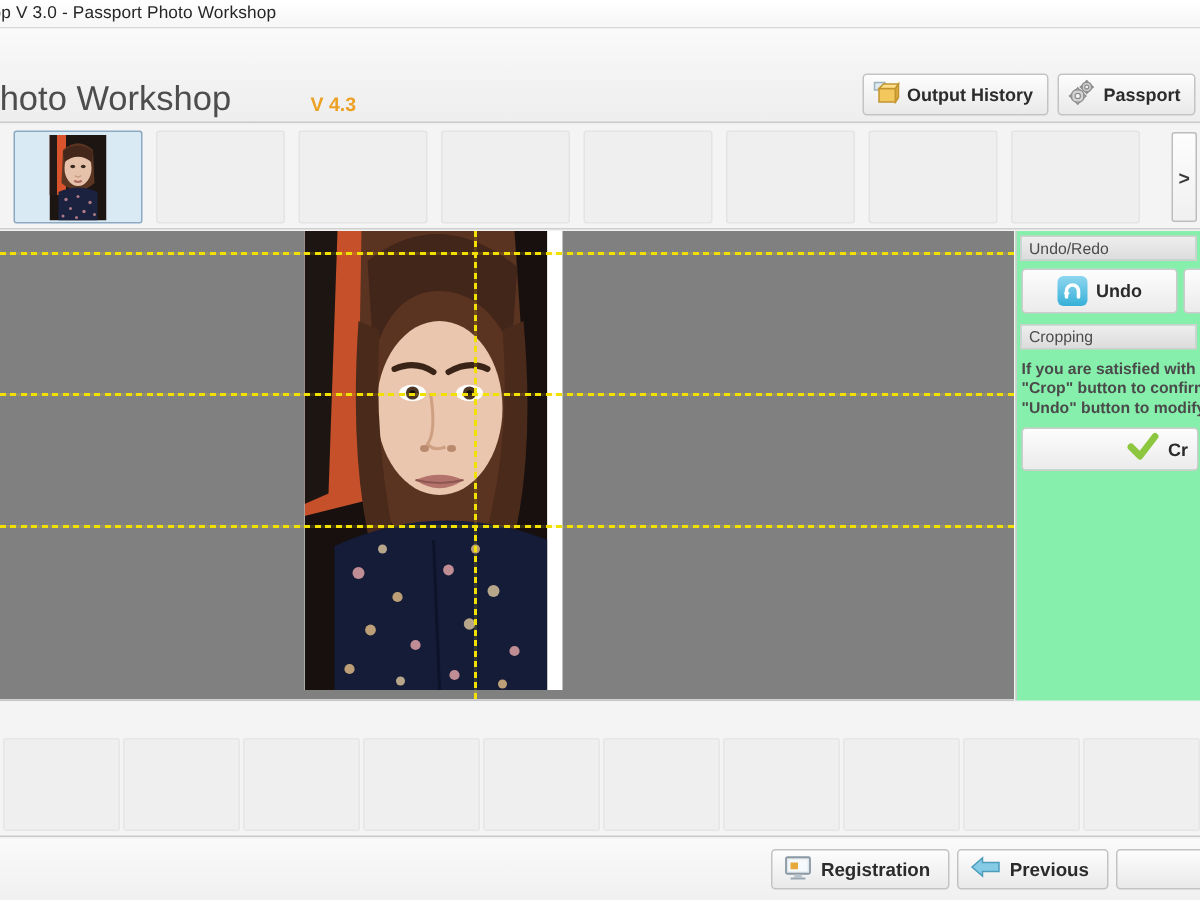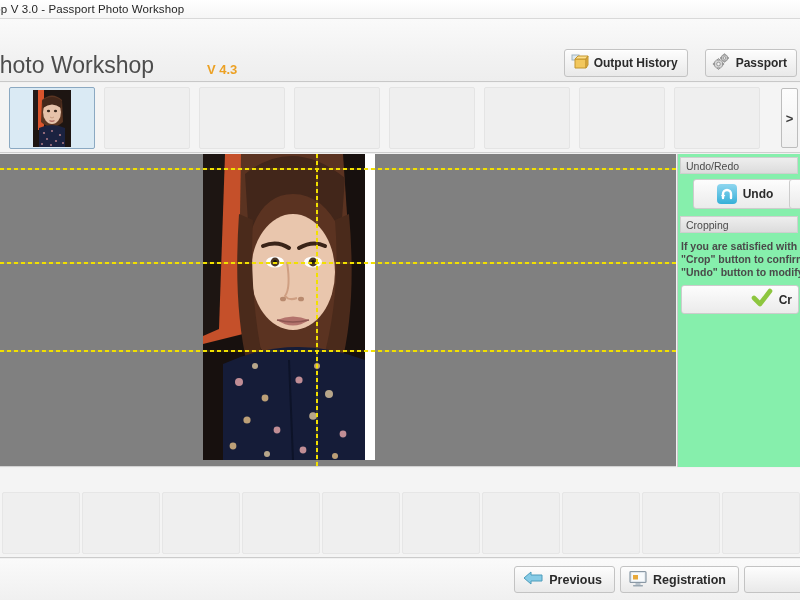--- a/index.html
+++ b/index.html
@@ -30,21 +30,21 @@
   }
   .app-title {
     position: absolute; left: -36px; top: 33px;
     font-size: 23px; color: #4d4d4d; white-space: nowrap;
     font-weight: 400;
   }
   .app-version {
     position: absolute; left: 207px; top: 43px;
     font-size: 13px; font-weight: bold; color: #eca124; white-space: nowrap;
   }
-  .hdr-buttons { position: absolute; right: 3px; top: 30px; display: flex; gap: 17px; text-align: right; }
+  .hdr-buttons { position: absolute; right: 3px; top: 30px; display: flex; gap: 6px; text-align: right; }
   .tbtn {
     height: 28px; display: flex; align-items: center; gap: 5px;
     padding: 0 9px 0 6px;
     background: linear-gradient(#fdfdfd, #f2f2f2 55%, #e9e9e9);
     border: 1px solid #c3c3c3; border-radius: 3px;
     font-size: 12px; font-weight: bold; color: #2b2b2b; white-space: nowrap;
     box-shadow: 0 1px 0 rgba(255,255,255,.8) inset;
   }
   .tbtn .lbl { line-height: 1; }
 
@@ -107,21 +107,21 @@
     display: flex; align-items: center; padding-left: 5px;
   }
   .undo-row { position: relative; height: 32px; margin-top: 5px; }
   .pbtn {
     position: absolute; top: 0; height: 30px;
     background: linear-gradient(#fdfdfd, #f3f3f3 55%, #ebebeb);
     border: 1px solid #cccccc; border-radius: 3px;
     display: flex; align-items: center; justify-content: center; gap: 6px;
     font-size: 12px; font-weight: bold; color: #2b2b2b; white-space: nowrap;
   }
-  .pbtn.undo { left: 15px; width: 104px; }
+  .pbtn.undo { left: 3px; width: 104px; }
   .pbtn.redo { left: 111px; width: 104px; }
   .pbtn.crop { left: 3px; top: 0; width: 118px; height: 29px; justify-content: flex-end; padding-right: 6px; text-align: center; }
   .crop-note {
     margin: 7px 0 0 3px; width: 132px;
     font-size: 10.5px; font-weight: bold; color: #4a4a4a;
     line-height: 13px; white-space: nowrap;
   }
   .crop-row { position: relative; height: 30px; margin-top: 6px; }
 
   .icon-undo {
@@ -337,37 +337,37 @@
     <div class="bcell"></div>
     <div class="bcell"></div>
     <div class="bcell"></div>
     <div class="bcell"></div>
   </div>
 
   <div class="footer">
     <div class="footer-buttons">
       <div class="fbtn">
         <span>
-          <svg width="20" height="16" viewBox="0 0 20 16">
-            <path d="M1 8 L8 2 L8 5 L19 5 L19 11 L8 11 L8 14 Z" fill="#86cbe6" stroke="#4c9cbb" stroke-width="1"></path>
-          </svg>
-        </span>
-        <span>Previous</span>
-      </div>
-      <div class="fbtn">
-        <span>
           <svg width="18" height="17" viewBox="0 0 18 17">
             <rect x="1" y="1.5" width="16" height="11" rx="1" fill="#dfe6ec" stroke="#8a98a4" stroke-width="1.2"></rect>
             <rect x="2.6" y="3" width="12.8" height="8" fill="#f7fafc"></rect>
             <rect x="4" y="5" width="5" height="4.5" fill="#e8a93b"></rect>
             <rect x="6.5" y="13" width="5" height="2" fill="#b8c3cc"></rect>
             <rect x="4" y="15" width="10" height="1.4" rx=".6" fill="#9aa7b2"></rect>
           </svg>
         </span>
         <span>Registration</span>
       </div>
+      <div class="fbtn">
+        <span>
+          <svg width="20" height="16" viewBox="0 0 20 16">
+            <path d="M1 8 L8 2 L8 5 L19 5 L19 11 L8 11 L8 14 Z" fill="#86cbe6" stroke="#4c9cbb" stroke-width="1"></path>
+          </svg>
+        </span>
+        <span>Previous</span>
+      </div>
       <div class="fbtn" style="width:70px">
         <span></span>
       </div>
     </div>
   </div>
 
 </div>
 
 </body></html>

